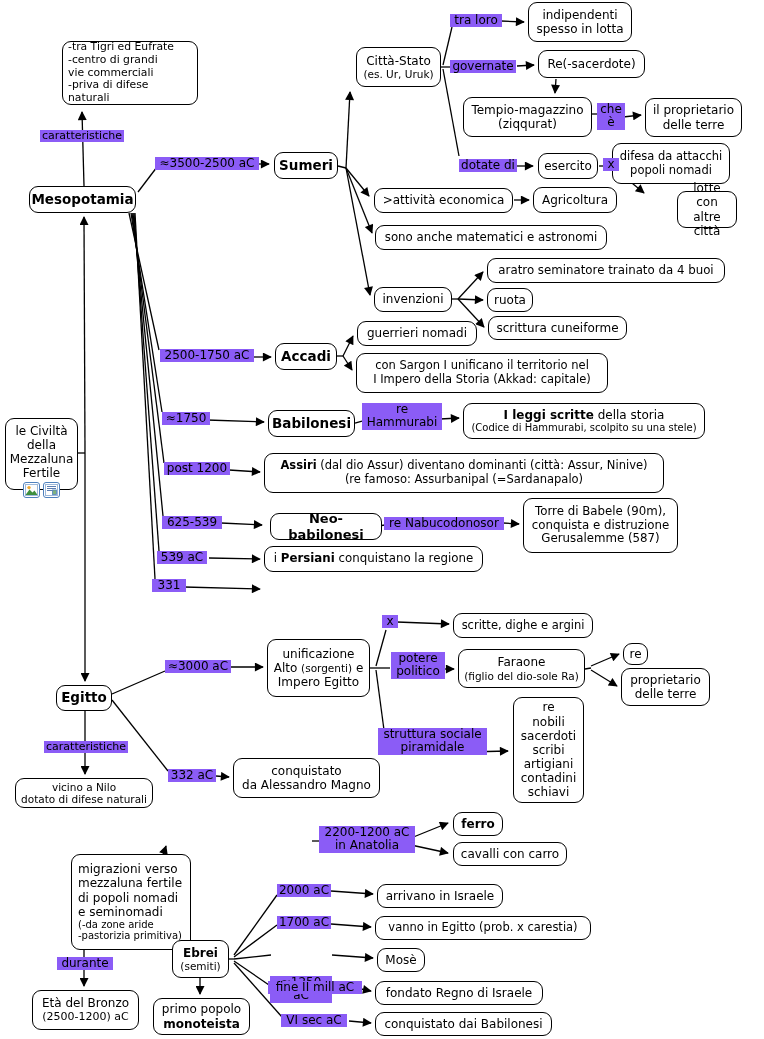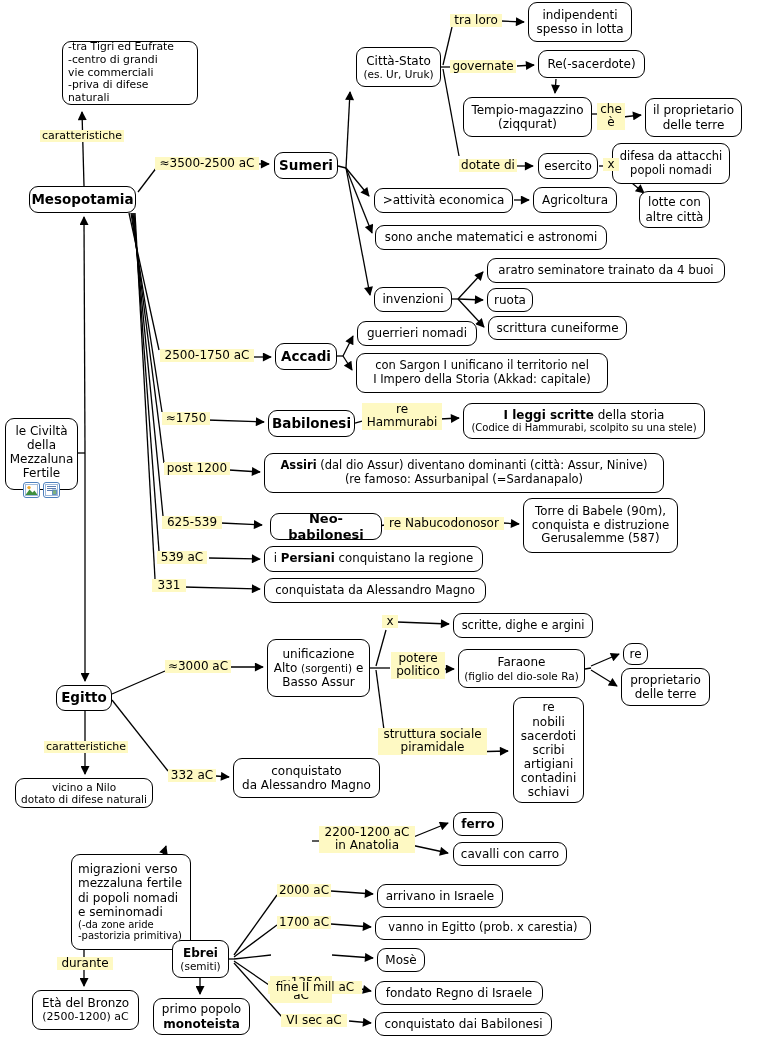--- a/index.html
+++ b/index.html
@@ -8,21 +8,21 @@
   #wires{position:absolute;left:0;top:0;z-index:1;}
   .node{position:absolute;box-sizing:border-box;display:flex;flex-direction:column;
         justify-content:center;align-items:center;text-align:center;background:#fff;
         border:1.4px solid #000;border-radius:9px;font-size:12px;line-height:1.18;
         padding:1px 4px;z-index:2;}
   .node.left{align-items:flex-start;text-align:left;margin-left:48px;}
   .pre{white-space:pre-line;}
   .sm{font-size:10.5px;line-height:1.15;}
   .xs{font-size:10px;line-height:1.15;}
   .big{font-weight:bold;font-size:13.5px;}
-  .label{position:absolute;background:#fef9c3;text-align:center;font-size:12px;
+  .label{position:absolute;background:#8b5cf6;text-align:center;font-size:12px;
          line-height:1.12;z-index:2;padding:0 1px;}
   .label.sm2{font-size:11px;}
   .icons{position:absolute;display:flex;gap:3px;z-index:4;}
   .ic{width:17px;height:16px;box-sizing:border-box;border:1px solid #4f81bd;border-radius:3px;
       background:#fff;display:flex;align-items:center;justify-content:center;}
   .ic svg{display:block;}
 </style>
 </head>
 <body>
 
@@ -155,21 +155,21 @@
 <div class="node pre" style="left:528px;top:2px;width:104px;height:40px">indipendenti
 spesso in lotta</div>
 <div class="node" style="left:538px;top:50px;width:107px;height:28px">Re(-sacerdote)</div>
 <div class="node pre" style="left:463px;top:97px;width:129px;height:40px">Tempio-magazzino
 (ziqqurat)</div>
 <div class="node pre" style="left:645px;top:98px;width:97px;height:39px">il proprietario
 delle terre</div>
 <div class="node" style="left:538px;top:153px;width:60px;height:26px">esercito</div>
 <div class="node pre" style="left:612px;top:143px;width:118px;height:41px;font-size:11.5px">difesa da attacchi
 popoli nomadi</div>
-<div class="node pre" style="left:639px;top:191px;width:71px;height:37px">lotte con
+<div class="node pre" style="left:677px;top:191px;width:60px;height:37px">lotte con
 altre città</div>
 <div class="node" style="left:374px;top:188px;width:139px;height:25px">&gt;attività economica</div>
 <div class="node" style="left:533px;top:187px;width:84px;height:26px">Agricoltura</div>
 <div class="node" style="left:375px;top:225px;width:232px;height:25px;font-size:11.8px">sono anche matematici e astronomi</div>
 <div class="node" style="left:374px;top:287px;width:78px;height:25px">invenzioni</div>
 <div class="node" style="left:487px;top:258px;width:238px;height:25px;font-size:11.8px">aratro seminatore trainato da 4 buoi</div>
 <div class="node" style="left:487px;top:288px;width:46px;height:24px">ruota</div>
 <div class="node" style="left:488px;top:316px;width:139px;height:24px">scrittura cuneiforme</div>
 <div class="node big" style="left:275px;top:343px;width:62px;height:27px">Accadi</div>
 <div class="node" style="left:357px;top:321px;width:120px;height:25px">guerrieri nomadi</div>
@@ -184,32 +184,31 @@
       <div><b>Assiri</b><span> (dal dio Assur) diventano dominanti (città: Assur, Ninive)</span></div>
       <div>(re famoso: Assurbanipal (=Sardanapalo)</div>
     </div>
 <div class="node big" style="left:270px;top:513px;width:112px;height:27px;font-size:13px">Neo-babilonesi</div>
 <div class="node pre" style="left:523px;top:498px;width:155px;height:55px;font-size:11.8px">Torre di Babele (90m),
 conquista e distruzione
 Gerusalemme (587)</div>
 <div class="node" style="left:264px;top:546px;width:219px;height:26px;font-size:11.8px">
       <div><span>i </span><b>Persiani</b><span> conquistano la regione</span></div>
     </div>
-<div class="node" style="left:264px;top:578px;width:222px;height:25px;font-size:11.8px">conquistata da Alessandro Magno</div>
 <div class="node pre" style="left:5px;top:418px;width:73px;height:72px;justify-content:flex-start;padding-top:5px">le Civiltà
 della
 Mezzaluna
 Fertile</div>
 <div class="node big" style="left:56px;top:685px;width:56px;height:26px">Egitto</div>
 <div class="node pre" style="left:15px;top:778px;width:138px;height:30px;font-size:10.5px">vicino a Nilo
 dotato di difese naturali</div>
 <div class="node" style="left:267px;top:639px;width:103px;height:58px">
       <div>unificazione</div>
       <div><span>Alto </span><span class="sm">(sorgenti)</span><span> e</span></div>
-      <div>Basso Assur</div>
+      <div>Impero Egitto</div>
     </div>
 <div class="node" style="left:453px;top:613px;width:140px;height:25px;font-size:11.5px">scritte, dighe e argini</div>
 <div class="node" style="left:458px;top:649px;width:127px;height:39px">
       <div>Faraone</div>
       <div class="sm">(figlio del dio-sole Ra)</div>
     </div>
 <div class="node" style="left:623px;top:643px;width:25px;height:22px">re</div>
 <div class="node pre" style="left:621px;top:668px;width:89px;height:38px">proprietario
 delle terre</div>
 <div class="node pre" style="left:513px;top:697px;width:71px;height:106px">re

